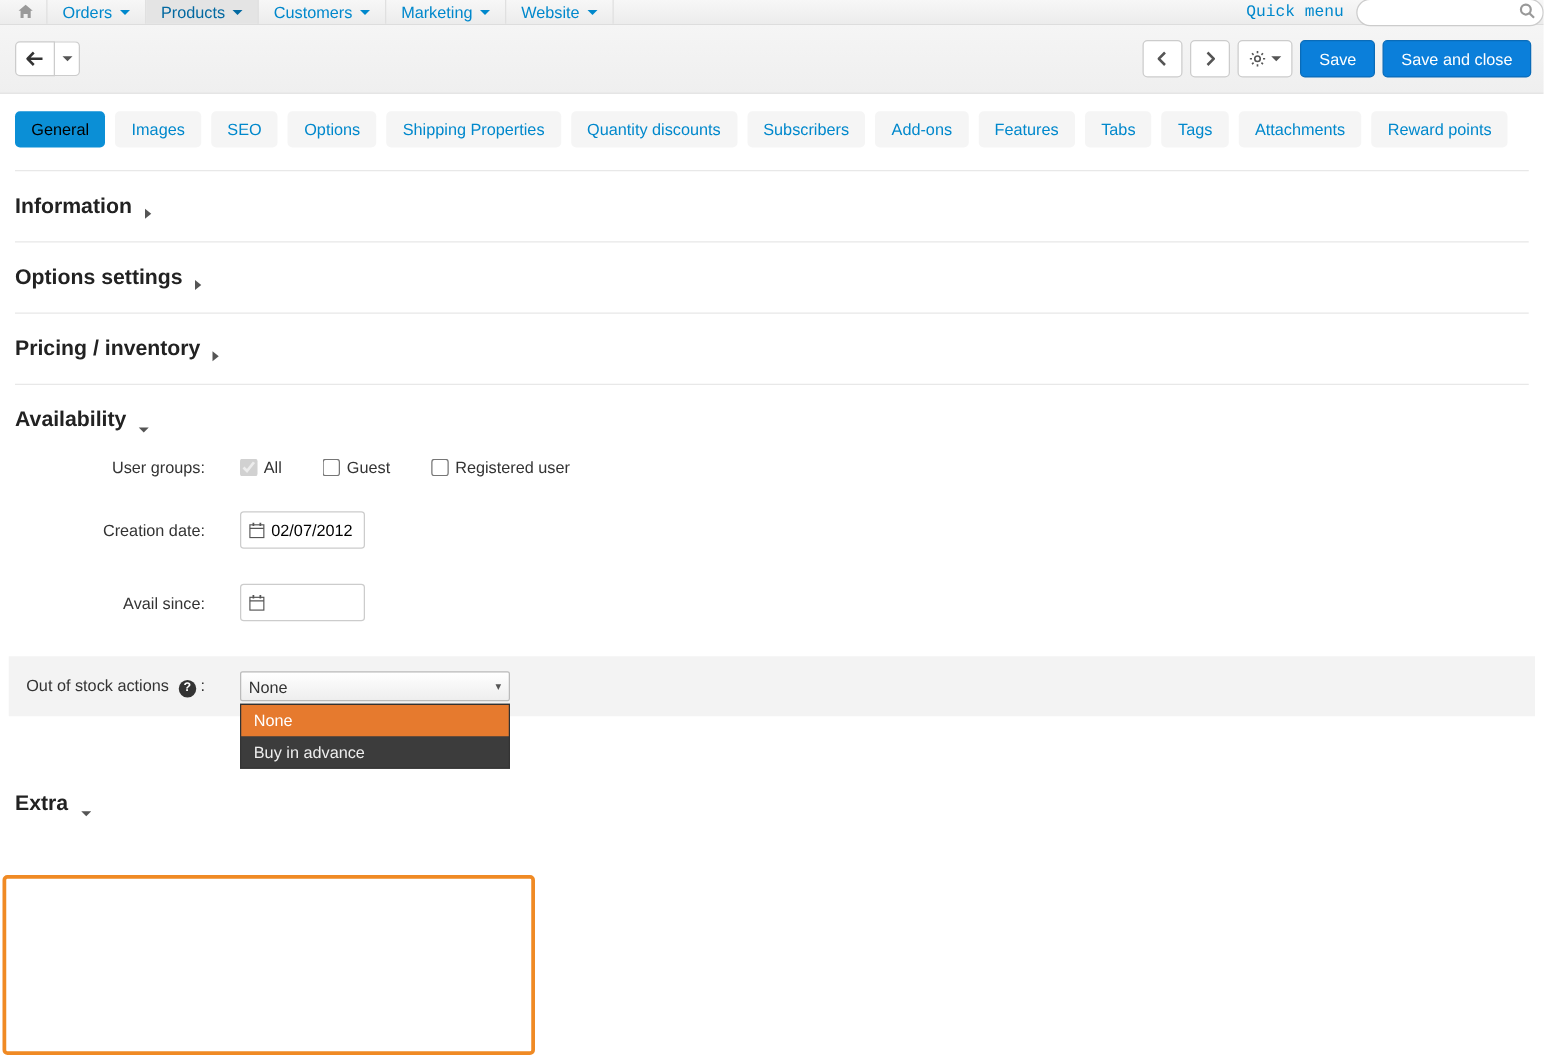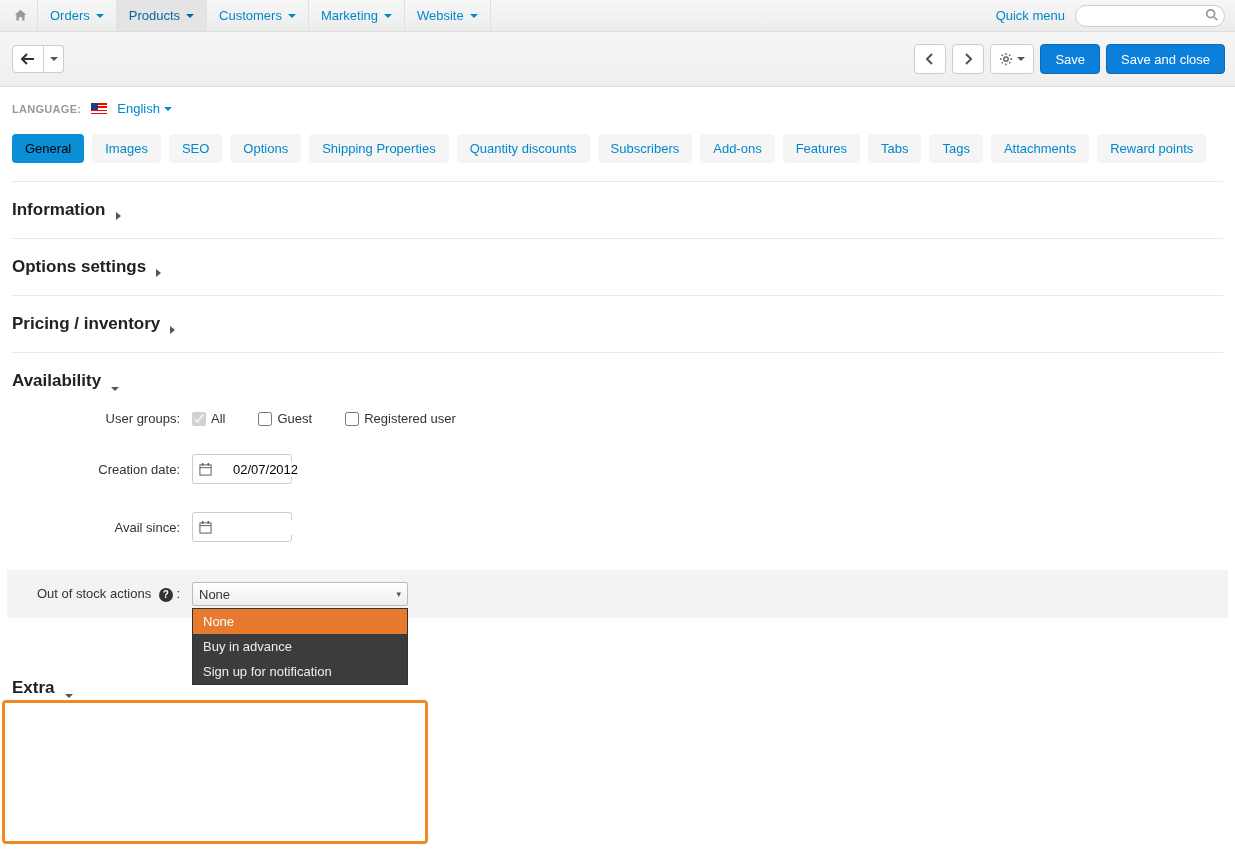--- a/index.html
+++ b/index.html
@@ -1,23 +1,23 @@
 <!DOCTYPE html>
 <html><head>
 <meta charset="utf-8">
 <style>
 * { box-sizing: border-box; margin: 0; padding: 0; }
 body { font-family: Arial, Helvetica, sans-serif; font-size: 13px; color: #333; background: #fff; width: 1235px; }
-.topbar { background: linear-gradient(#f7f7f7, #ececec); border-bottom: 1px solid #ddd; height: 32px; display: flex; align-items: stretch; padding-left: 4px; padding-right: 10px; }
+.topbar { background: linear-gradient(#f7f7f7, #ececec); border-bottom: 1px solid #ddd; height: 20px; display: flex; align-items: stretch; padding-left: 4px; }
 .topbar-item { display: flex; align-items: center; padding: 0 12px; color: #0088cc; border-right: 1px solid #e0e0e0; cursor: pointer; font-size: 13px; }
 .topbar-item.home { color: #999; padding: 0 10px; }
 .topbar-item.active { background: #e4e4e4; color: #0369a1; }
 .topbar-item .caret { margin-left: 6px; }
 .topbar-right { margin-left: auto; display: flex; align-items: center; gap: 10px; }
-.quick-menu { color: #0088cc; cursor: pointer; }
+.quick-menu { color: #0088cc; cursor: pointer; font-family: Liberation Mono, monospace; }
 .searchbox { position: relative; }
 .searchbox input { width: 150px; height: 22px; border-radius: 11px; border: 1px solid #ccc; padding: 0 24px 0 10px; background: #fff; }
 .searchbox .sicon { position: absolute; right: 6px; top: 3px; color: #999; }
 .header { background: linear-gradient(#f5f5f5, #efefef); border-bottom: 1px solid #ddd; padding: 12px 10px; display: flex; align-items: center; }
 .back-group { display: flex; margin-right: 30px; margin-left:2px; }
 .back-btn { width: 32px; height: 28px; border: 1px solid #ccc; border-radius: 4px 0 0 4px; background: #fff; display: flex; align-items: center; justify-content: center; cursor: pointer; }
 .back-drop { width: 20px; height: 28px; border: 1px solid #ccc; border-left: none; border-radius: 0 4px 4px 0; background: #fff; display: flex; align-items: center; justify-content: center; cursor: pointer; font-size: 9px; color: #555;}
 .page-title { font-size: 22px; color: #333; font-weight: bold; }
 .header-actions { margin-left: auto; display: flex; gap: 6px; align-items: center; }
 .icon-btn { width: 32px; height: 30px; border: 1px solid #ccc; border-radius: 4px; background: #fff; display: flex; align-items: center; justify-content: center; cursor: pointer; color: #555; }
@@ -31,25 +31,25 @@
 .lang-link { color: #0088cc; cursor: pointer; display:flex; align-items:center; gap:4px; }
 .tabs { display: flex; flex-wrap: wrap; gap: 8px; margin-bottom: 8px; }
 .tab { background: #f5f5f5; color: #0088cc; padding: 7px 13px; border-radius: 4px; cursor: pointer; font-size: 13px; }
 .tab.active { background: #0b8fd6; color: #000000; }
 .hr { border: none; border-top: 1px solid #e8e8e8; margin: 18px 0; }
 .section-head { font-size: 17px; font-weight: bold; color: #222; display: flex; align-items: flex-end; gap: 10px; cursor: pointer; }
 .section-head .chev { font-size: 11px; color: #666; }
 .form { margin-top: 20px; }
 .form-row { display: flex; align-items: center; margin-bottom: 28px; }
 .form-row.highlight { background: #f3f3f3; padding: 12px 0; margin-left: -5px; margin-right: -5px; padding-left:5px; }
-.form-label { width: 180px; text-align: right; padding-right: 12px; color: #333; font-size: 13px; }
+.form-label { width: 180px; text-align: right; padding-right: 28px; color: #333; font-size: 13px; }
 .checkbox-group { display: flex; gap: 33px; align-items: center; }
 .chk { display: flex; align-items: center; gap: 5px; }
 .chk input { width: 14px; height: 14px; }
-.date-input { display: flex; align-items: center; border: 1px solid #ccc; border-radius: 3px; height: 30px; width: 100px; padding: 0 6px; gap: 21px; background: #fff; }
+.date-input { display: flex; align-items: center; border: 1px solid #ccc; border-radius: 3px; height: 30px; width: 100px; padding: 0 6px; gap: 5px; background: #fff; }
 .date-input .cal { color: #555; font-size: 13px; }
 .date-input input { border: none; width: 66px; font-size: 13px; outline: none; }
 .help-icon { display: inline-block; width: 14px; height: 14px; border-radius: 50%; background: #333; color: #fff; font-size: 10px; font-weight: bold; text-align: center; line-height: 14px; margin-left: 4px; }
 .select-wrap { position: relative; width: 216px; }
 .select-display { width: 100%; height: 24px; border: 1px solid #bbb; background: linear-gradient(#fff,#eee); border-radius: 2px; display: flex; align-items: center; padding: 0 6px; font-size: 13px; cursor: pointer; justify-content: space-between; }
 .dropdown { position: absolute; top: 26px; left: 0; width: 216px; background: #3c3c3c; border: 1px solid #333; z-index: 10; }
 .dropdown-item { padding: 5px 10px; color: #eee; font-size: 13px; cursor: pointer; }
 .dropdown-item.selected { background: #e67a2e; color: #fff; }
 .orange-box { position: absolute; border: 3px solid #f08a24; border-radius: 4px; pointer-events: none; }
 .caret-down { display:inline-block; width:0; height:0; border-left:4px solid transparent; border-right:4px solid transparent; border-top:4px solid currentColor; }
@@ -127,28 +127,20 @@
           <path d="M8 1v2 M8 13v2 M1 8h2 M13 8h2 M3 3l1.4 1.4 M11.6 11.6 L13 13 M3 13l1.4-1.4 M11.6 4.4 L13 3" stroke="#555" stroke-width="1.5"></path>
         </svg>
       <span class="caret-down"></span>
     </div>
     <button class="btn-primary">Save</button>
     <button class="btn-primary">Save and close</button>
   </div>
 </div>
 
 <div class="content">
-  <div class="lang-row">
-    <span class="lang-label">Language:</span>
-    <span class="flag"></span>
-    <span class="lang-link">
-        <span>English</span>
-        <span class="caret-down"></span>
-      </span>
-  </div>
 
   <div class="tabs">
     <div class="tab active">General</div>
     <div class="tab">Images</div>
     <div class="tab">SEO</div>
     <div class="tab">Options</div>
     <div class="tab">Shipping Properties</div>
     <div class="tab">Quantity discounts</div>
     <div class="tab">Subscribers</div>
     <div class="tab">Add-ons</div>
@@ -232,21 +224,20 @@
     <div class="form-row highlight" style="position:relative; margin-bottom:60px;">
       <div class="form-label"><span>Out of stock actions</span> <span class="help-icon">?</span> :</div>
       <div class="select-wrap">
         <div class="select-display">
           <span>None</span>
           <span style="font-size:9px;color:#555">▾</span>
         </div>
         <div class="dropdown">
           <div class="dropdown-item selected">None</div>
           <div class="dropdown-item">Buy in advance</div>
-          <div class="dropdown-item">Sign up for notification</div>
         </div>
       </div>
     </div>
   </div>
 
   <div class="section-head">
       <span>Extra</span>
       <span class="chev caret-down" style="border-top-color:#555"></span>
     </div>
 </div>

